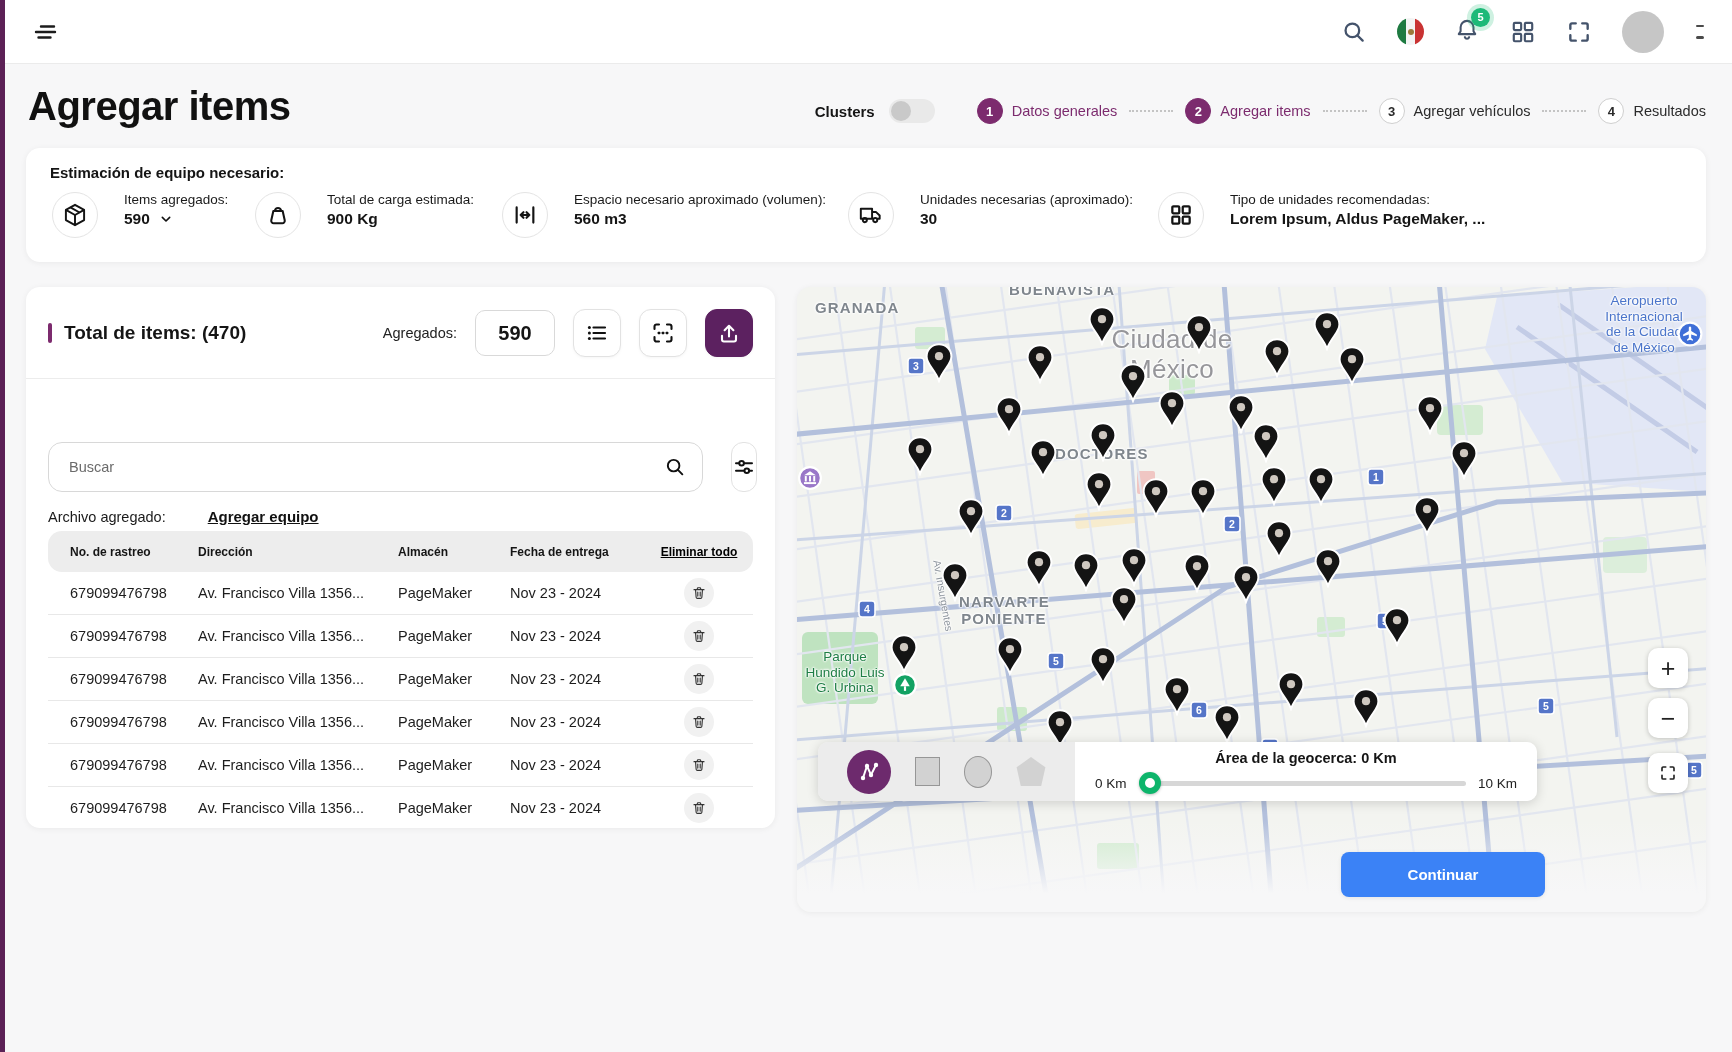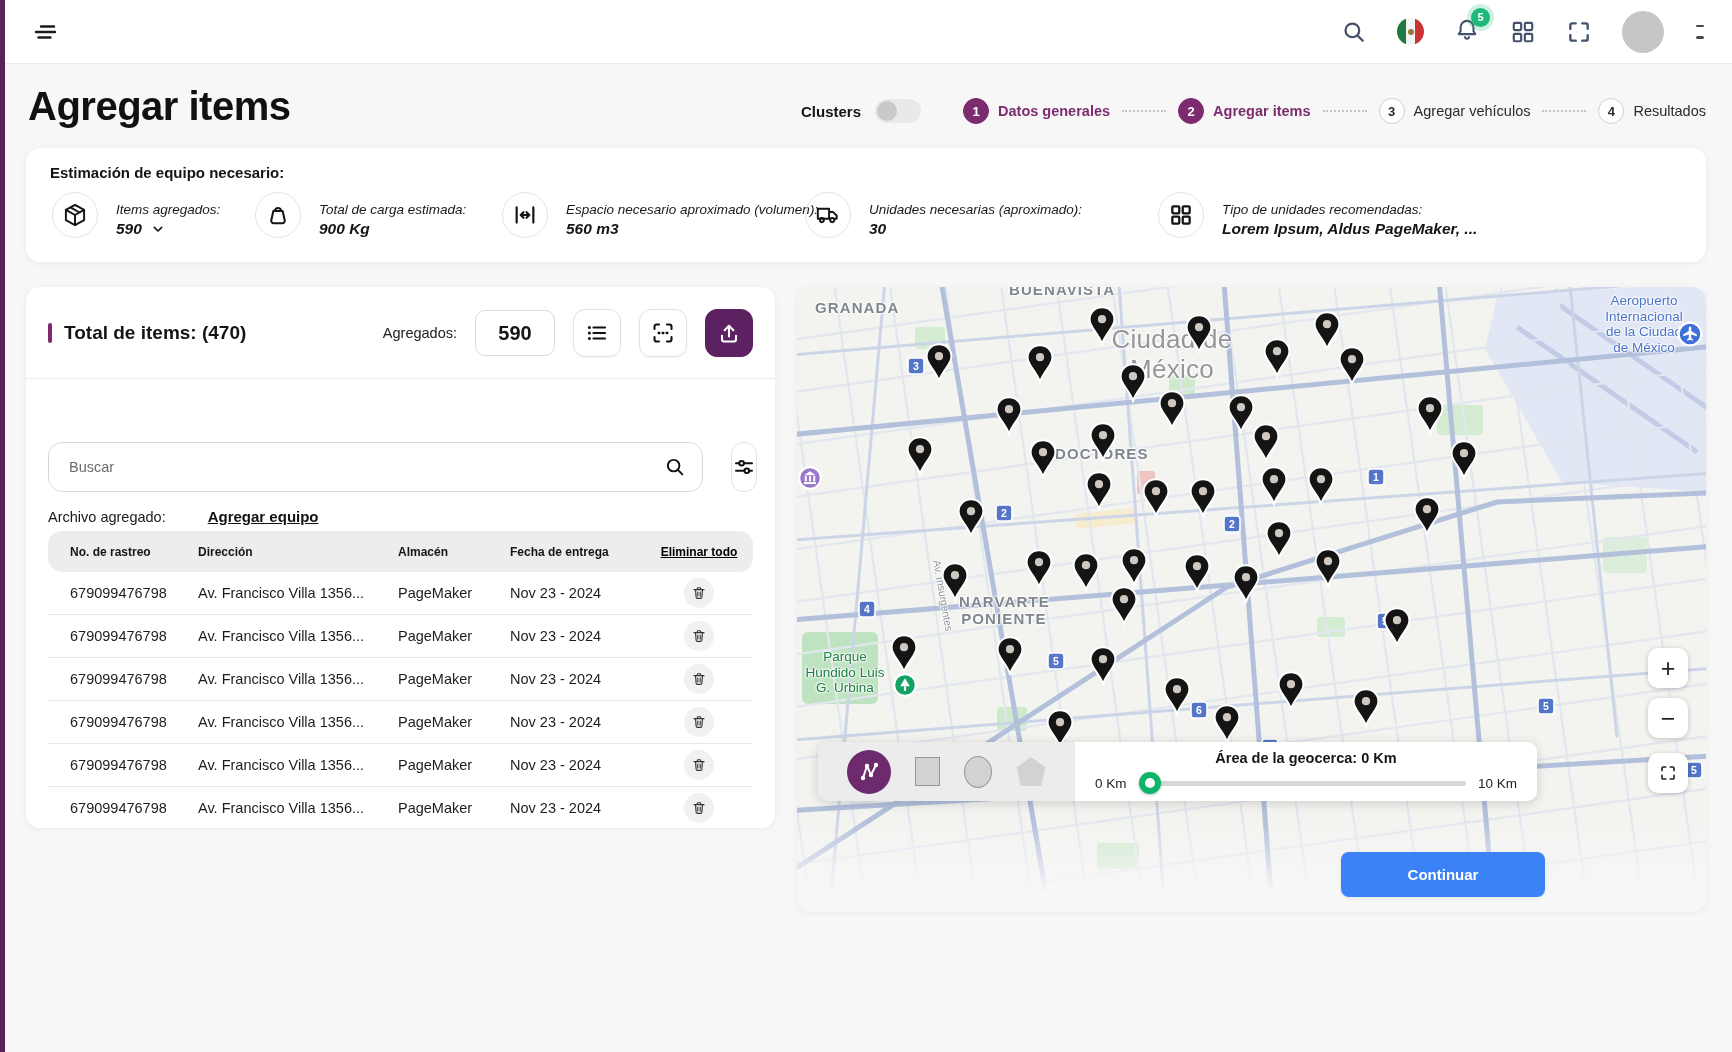--- a/index.html
+++ b/index.html
@@ -26,30 +26,30 @@
   .page-title{position:absolute;left:28px;top:84px;font-size:40px;font-weight:800;letter-spacing:-.5px;color:#111;}
   .title-right{position:absolute;right:26px;top:98px;display:flex;align-items:center;}
   .clusters-label{font-size:15px;font-weight:700;margin-right:14px;}
   .toggle{width:46px;height:24px;border-radius:12px;background:#e9e9e9;position:relative;border:none;cursor:pointer;margin-right:42px;}
   .toggle .knob{position:absolute;left:2px;top:2px;width:20px;height:20px;border-radius:50%;background:#c9c9c9;}
   .stepper{display:flex;align-items:center;}
   .step{display:flex;align-items:center;gap:9px;cursor:pointer;}
   .step-circle{width:26px;height:26px;border-radius:50%;background:#fff;border:1.5px solid #cfcfcf;color:#2b2b2b;font-size:13px;font-weight:700;display:flex;align-items:center;justify-content:center;}
   .step.active .step-circle{background:#7c2b6e;border-color:#7c2b6e;color:#fff;}
   .step-label{font-size:14.5px;font-weight:500;color:#2b2b2b;white-space:nowrap;}
-  .step.active .step-label{color:#7c2b6e;font-weight:700;}
+  .step.active .step-label{color:#7c2b6e;font-weight:400;}
   .step-dots{width:44px;border-top:2px dotted #c4c4c4;margin:0 12px;}
 
   
   .card{background:#fff;border-radius:14px;box-shadow:0 1px 6px rgba(0,0,0,.06);}
   .est-card{position:absolute;left:26px;top:148px;width:1680px;height:114px;}
   .est-title{position:absolute;left:24px;top:16px;font-size:15px;font-weight:700;}
-  .est-item{position:absolute;top:44px;display:flex;align-items:flex-end;gap:18px;font-style:italic;}
+  .est-item{position:absolute;top:44px;display:flex;align-items:flex-start;gap:26px;}
   .est-item:nth-child(1){left:26px;}  .est-item:nth-child(2){left:229px;}
-  .est-item:nth-child(3){left:476px;} .est-item:nth-child(4){left:779px;}
+  .est-item:nth-child(3){left:476px;} .est-item:nth-child(4){left:822px;}
   .est-item:nth-child(5){left:1132px;}
   .est-ic{width:46px;height:46px;border-radius:50%;border:1px solid #e4e4e4;display:flex;align-items:center;justify-content:center;color:#141414;}
   .est-ic svg{width:26px;height:26px;}
   .est-label{font-size:13.5px;color:#1a1a1a;margin-bottom:3px;}
   .est-value{font-size:15.5px;font-weight:700;display:flex;align-items:center;gap:8px;}
   .est-value .chev{width:16px;height:16px;color:#111;}
 
   
   .items-panel{position:absolute;left:26px;top:287px;width:749px;height:541px;overflow:hidden;}
   .ip-head{position:absolute;left:22px;top:22px;right:22px;height:48px;display:flex;align-items:center;}

